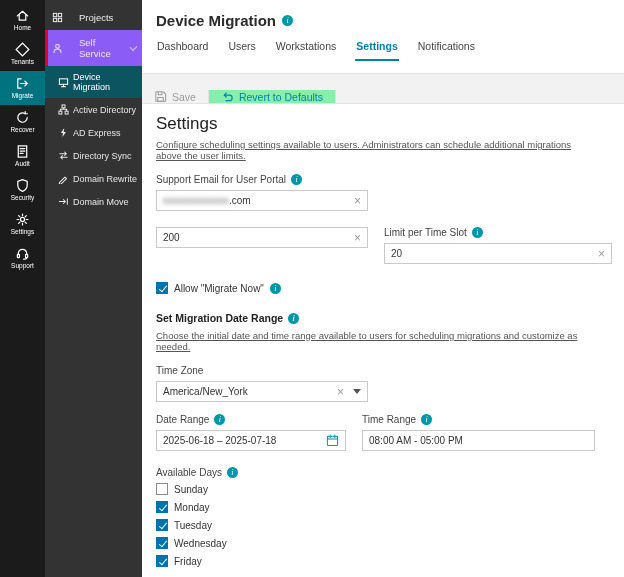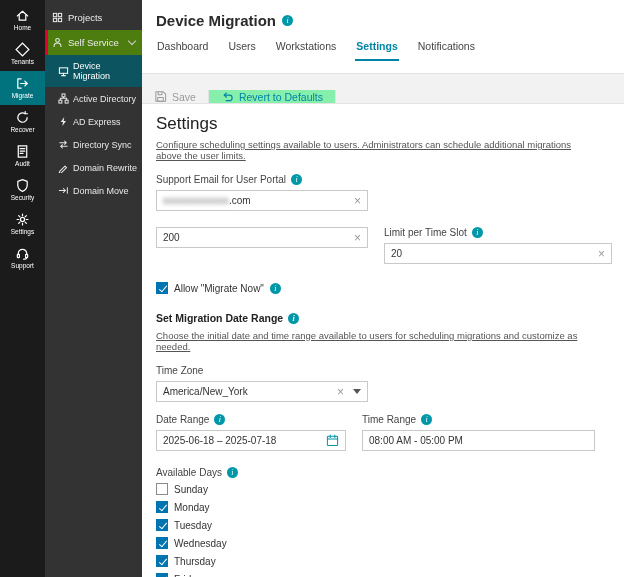--- a/index.html
+++ b/index.html
@@ -13,22 +13,22 @@
   
   .rail{width:45px;background:#1b1b1b;display:flex;flex-direction:column;padding-top:3px;flex:none;}
   .rail-item{height:34px;display:flex;flex-direction:column;align-items:center;justify-content:center;gap:2px;color:#fff;cursor:pointer;}
   .rail-item.active{background:#00737E;}
   .ric{display:flex;}
   .ric svg{display:block;}
   .rlabel{font-size:6.5px;line-height:1;}
 
   
   .sidebar{width:97px;background:#333333;color:#ececec;flex:none;padding-top:5px;box-sizing:border-box;}
-  .side-item{display:flex;align-items:center;gap:5px;padding:7px 5px 7px 7px;font-size:9.5px;cursor:pointer;}
-  .side-item.self{background:#4d7c0f;border-left:3px solid #E4002B;padding-left:4px;}
+  .side-item{display:flex;align-items:center;gap:16px;padding:7px 5px 7px 7px;font-size:9.5px;cursor:pointer;}
+  .side-item.self{background:#8b5cf6;border-left:3px solid #E4002B;padding-left:4px;}
   .chev{margin-left:auto;width:5px;height:5px;border-right:1.3px solid #cfcfcf;border-bottom:1.3px solid #cfcfcf;transform:rotate(45deg);margin-top:-3px;margin-right:2px;}
   .sub-item{display:flex;align-items:center;gap:4px;padding:6px 3px 6px 13px;font-size:9px;cursor:pointer;color:#e8e8e8;}
   .sub-item.active{background:#0C5460;color:#fff;}
   .sic{display:flex;flex:none;}
   .sic svg{display:block;}
 
   
   .content{flex:1;display:flex;flex-direction:column;background:#fff;overflow:hidden;}
   .page-head{display:flex;align-items:center;gap:6px;padding:12px 0 4px 14px;}
   .page-head h1{margin:0;font-size:15px;font-weight:700;color:#2b2b2b;}
@@ -370,23 +370,19 @@
         <div class="cbrow">
           <span class="cb checked"></span>
           <span class="cbl">Tuesday</span>
         </div>
         <div class="cbrow">
           <span class="cb checked"></span>
           <span class="cbl">Wednesday</span>
         </div>
         <div class="cbrow">
           <span class="cb checked"></span>
-          <span class="cbl">Thursday</span>
-        </div>
-        <div class="cbrow">
-          <span class="cb checked"></span>
           <span class="cbl">Friday</span>
         </div>
 
       </div>
     </div>
   </main>
 </div>
 
 </body></html>

